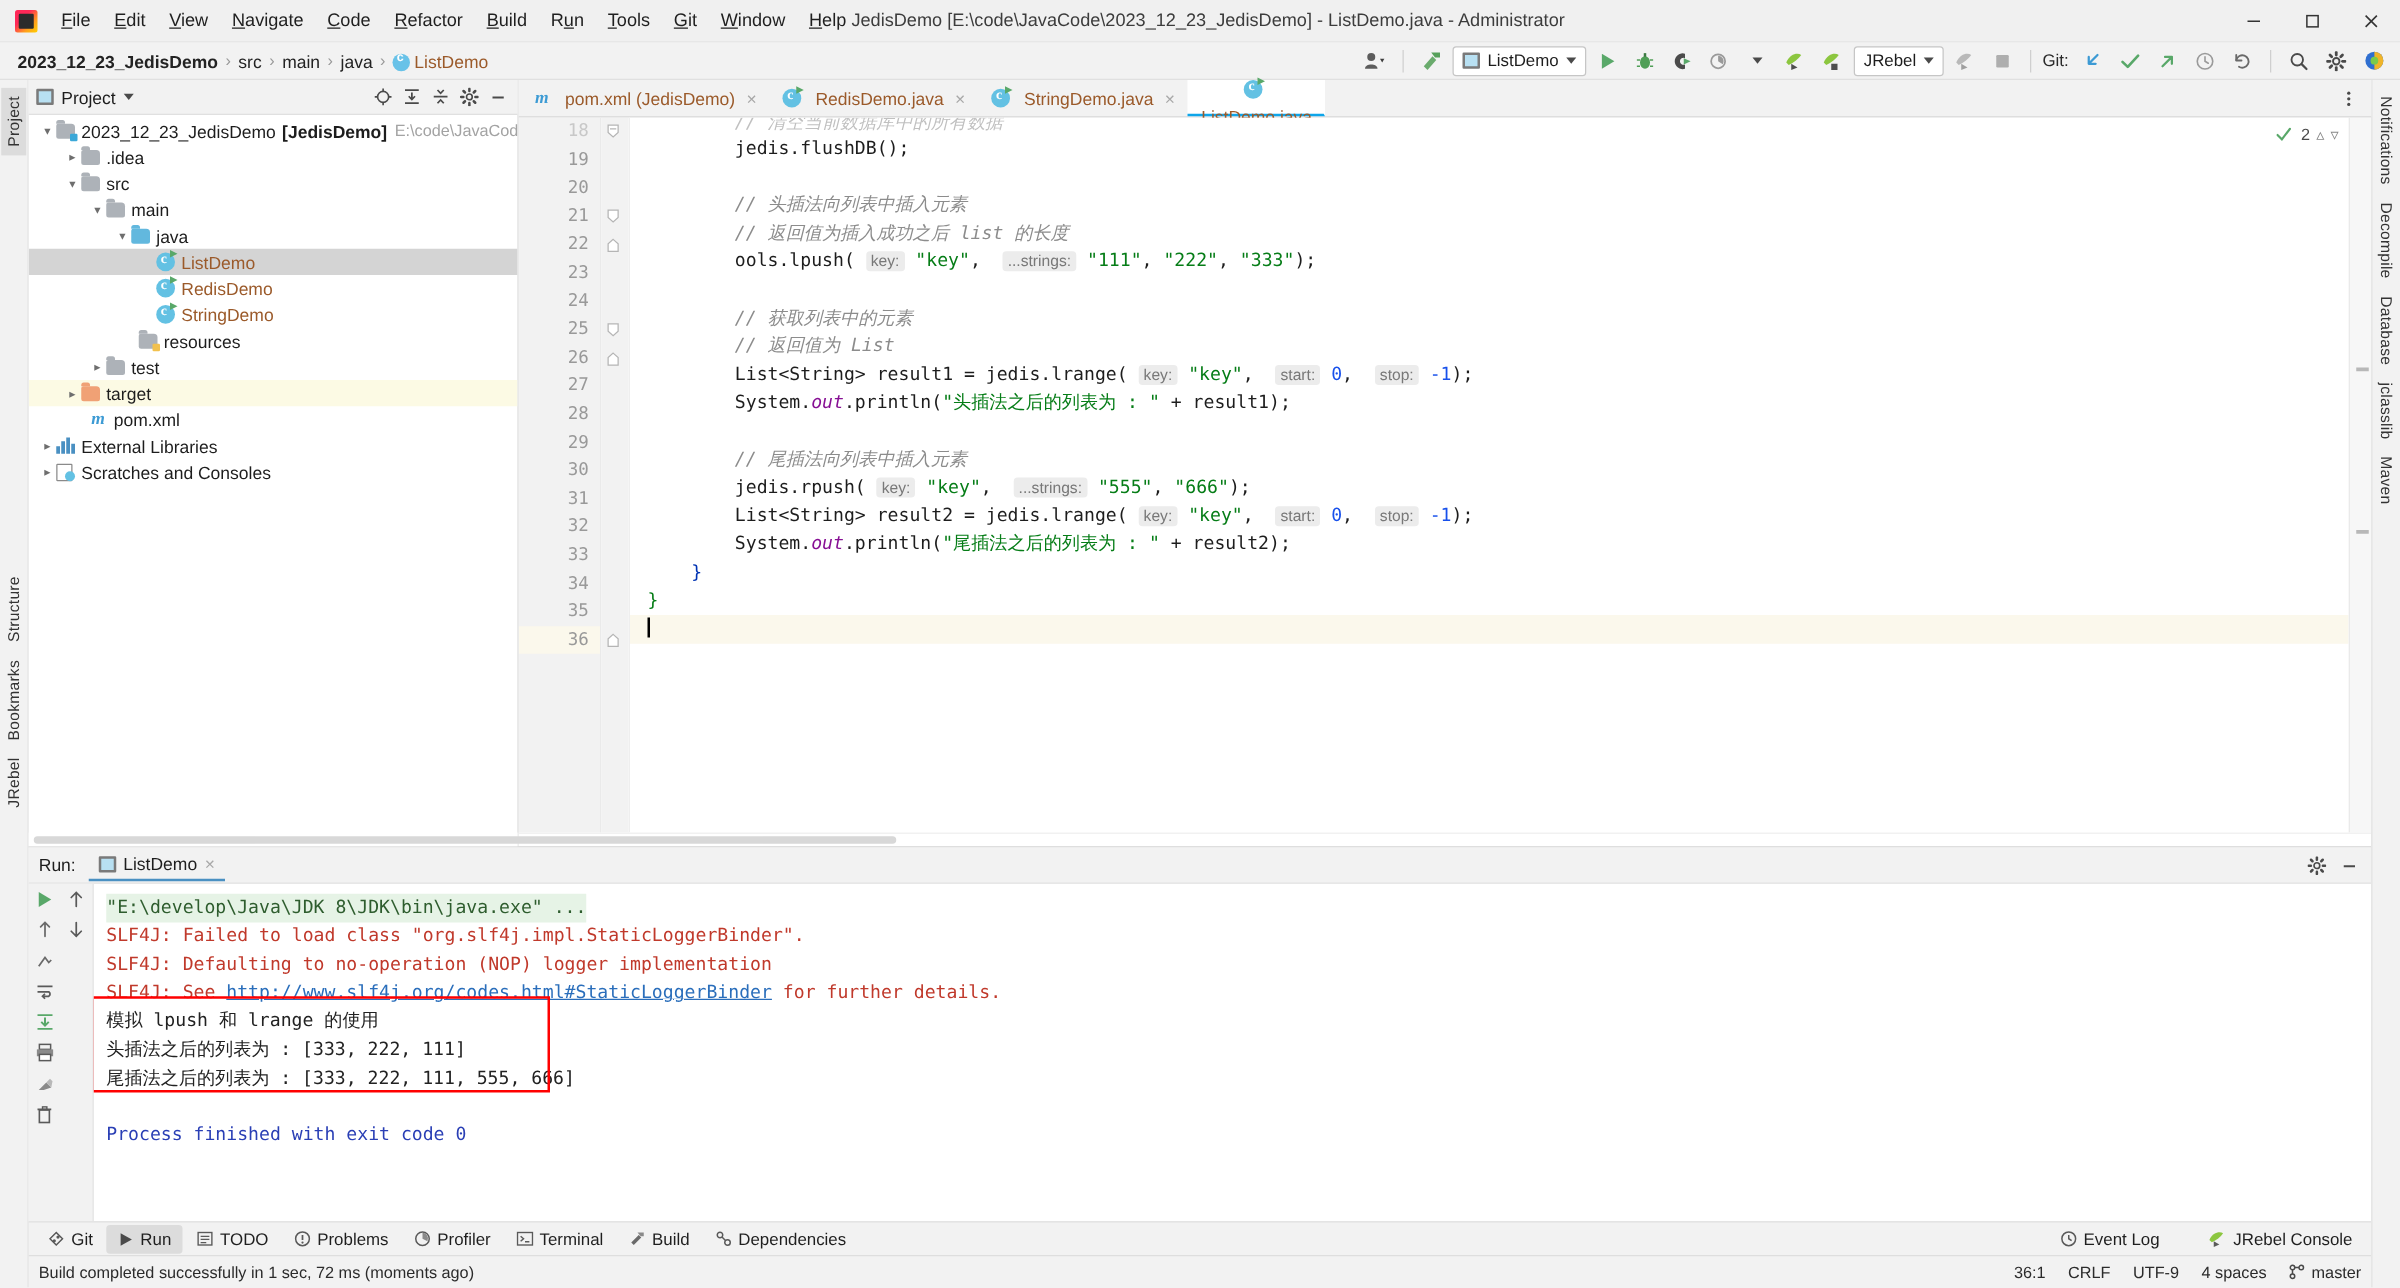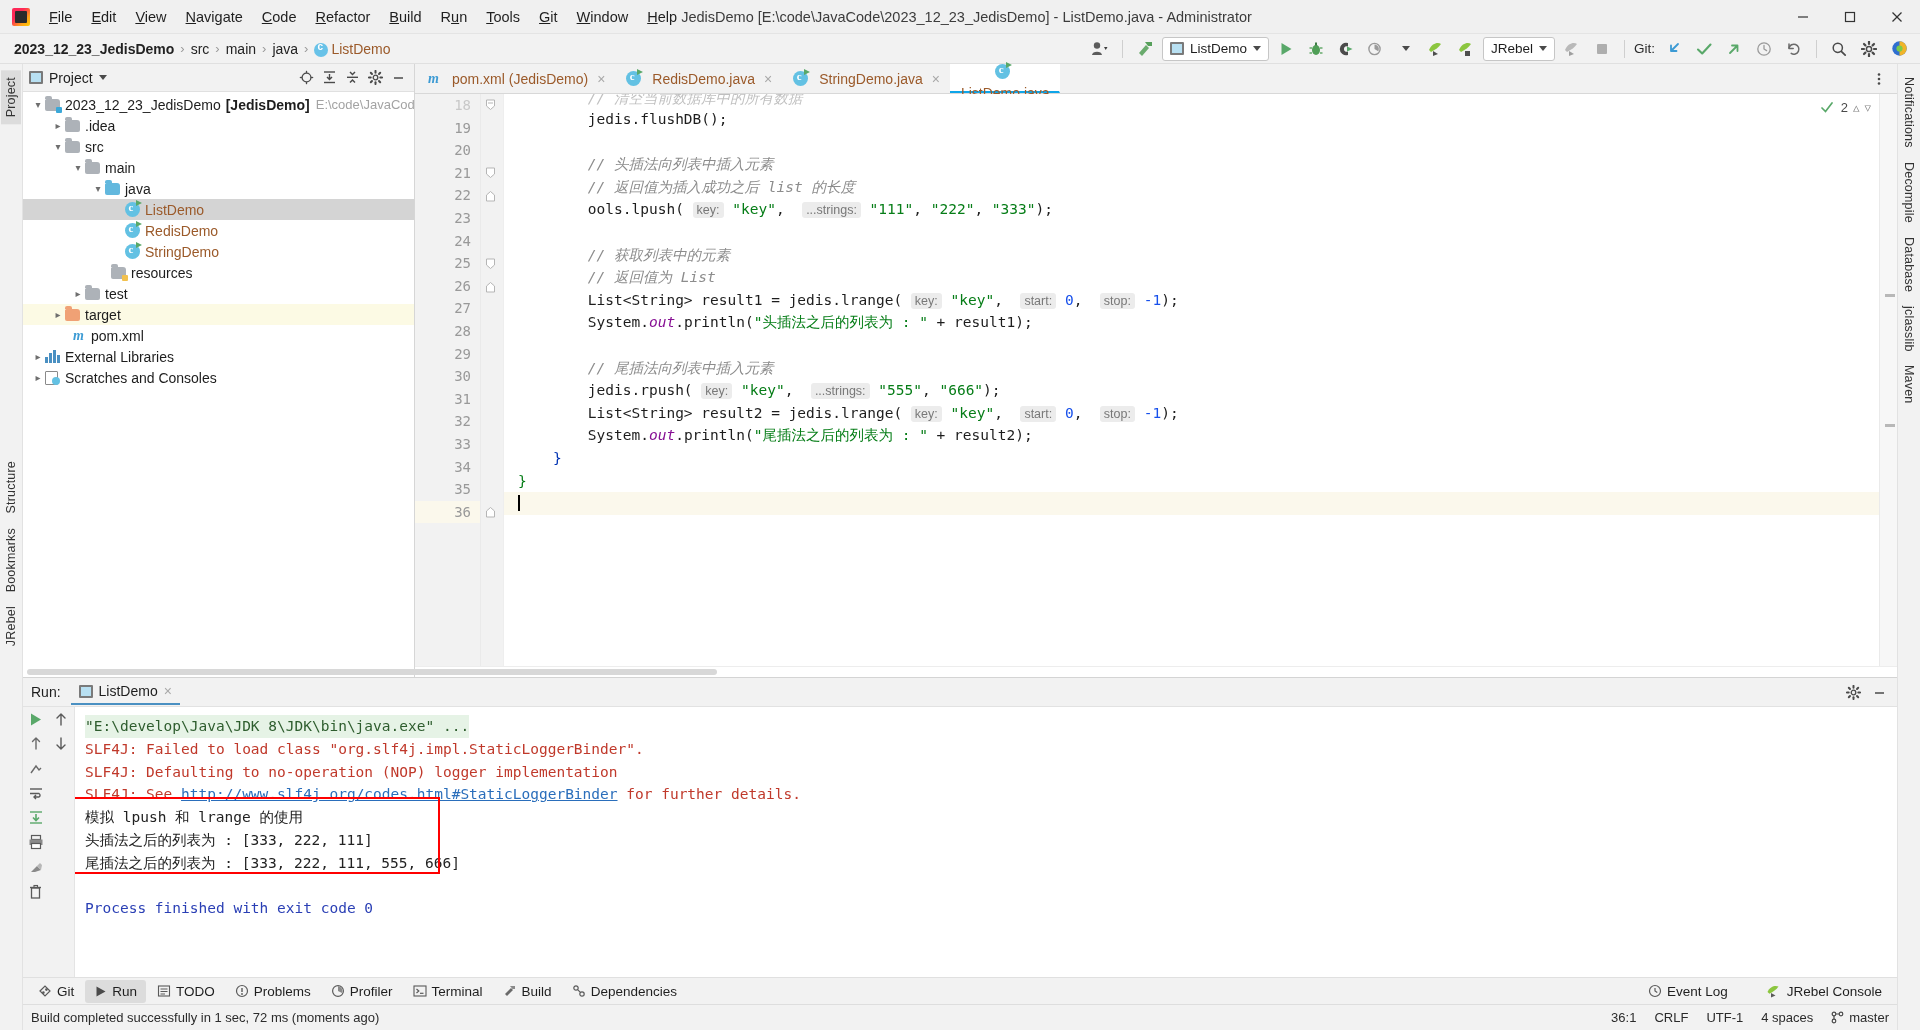--- a/index.html
+++ b/index.html
@@ -932,21 +932,21 @@
             <span>JRebel Console</span>
           </div>
         </div>
       </div>
 
       <div class="statusbar">
         <span>Build completed successfully in 1 sec, 72 ms (moments ago)</span>
         <div class="sb-right">
           <span class="sb-item">36:1</span>
           <span class="sb-item">CRLF</span>
-          <span class="sb-item">UTF-1</span>
+          <span class="sb-item">UTF-9</span>
           <span class="sb-item">4 spaces</span>
           <span class="sb-item">
             <svg width="13" height="13" viewBox="0 0 13 13">
                 <circle cx="3" cy="3" r="1.8" fill="none" stroke="#4a4a4a" stroke-width="1.2"></circle>
                 <circle cx="3" cy="10" r="1.8" fill="none" stroke="#4a4a4a" stroke-width="1.2"></circle>
                 <circle cx="10" cy="3" r="1.8" fill="none" stroke="#4a4a4a" stroke-width="1.2"></circle>
                 <path d="M3 4.8 L3 8.2 M4.8 3 L8.2 3" stroke="#4a4a4a" stroke-width="1.2"></path>
               </svg>
             <span>master</span>
           </span>

